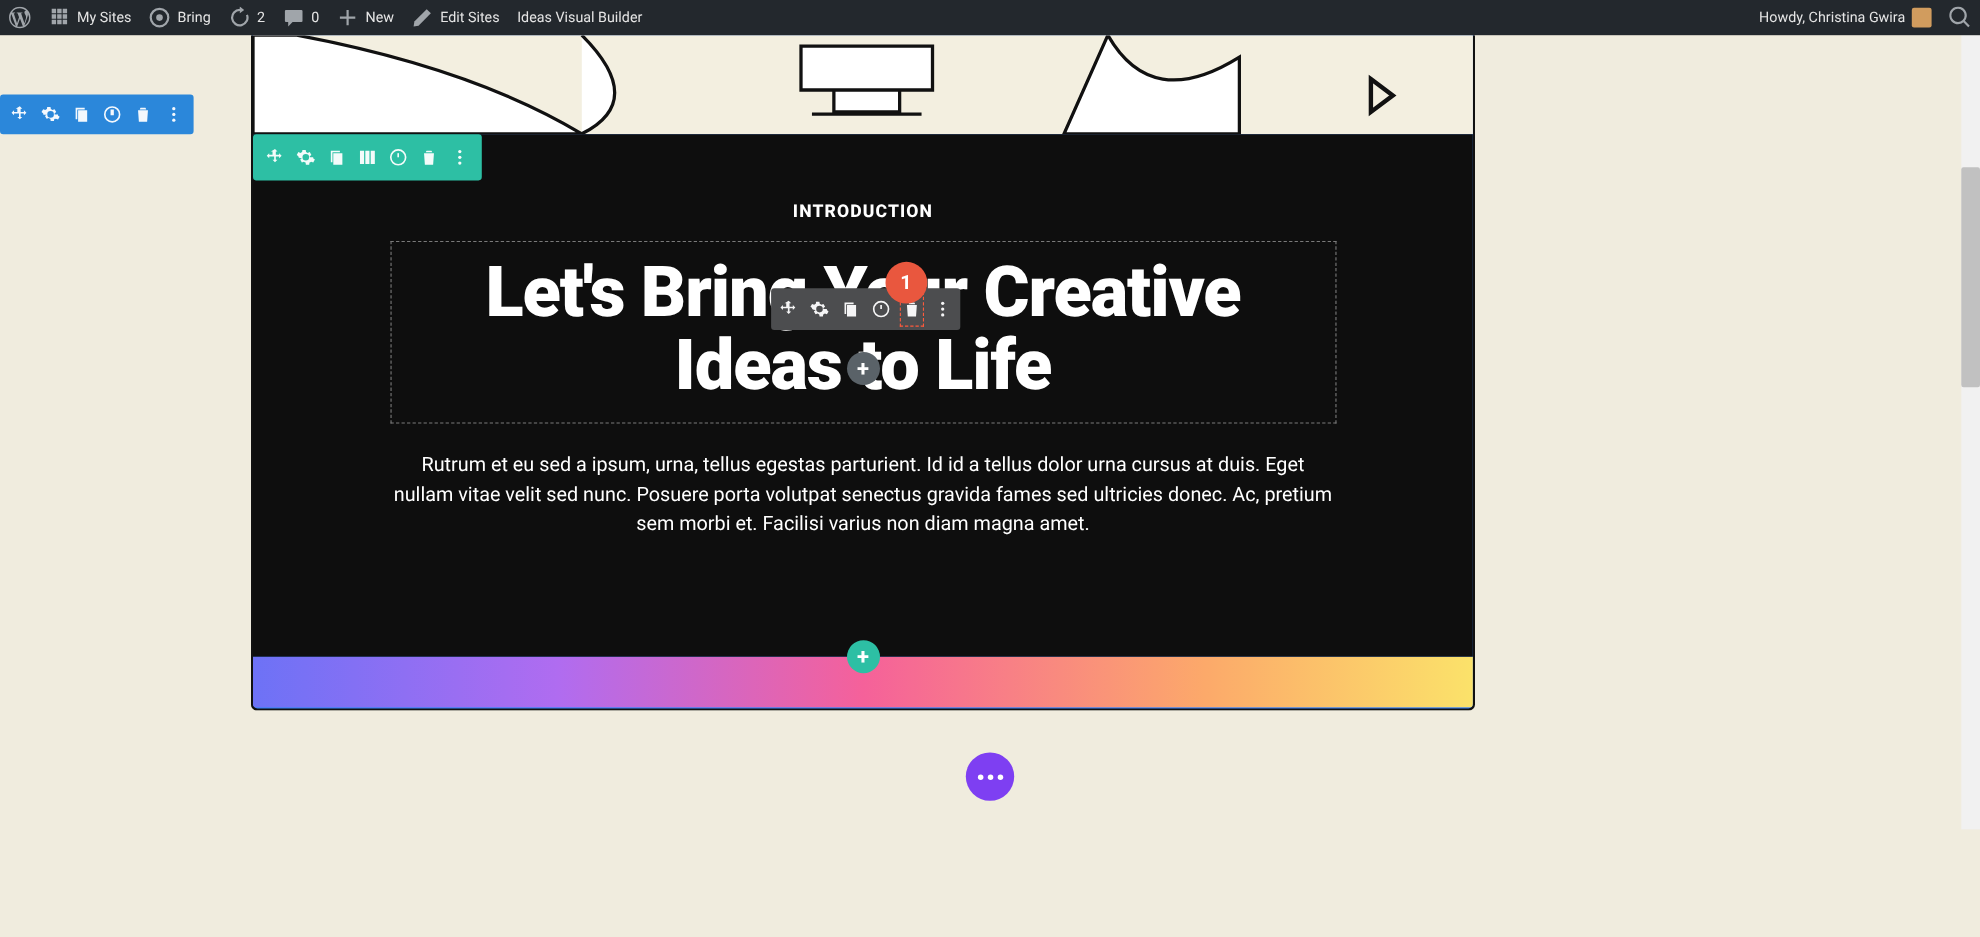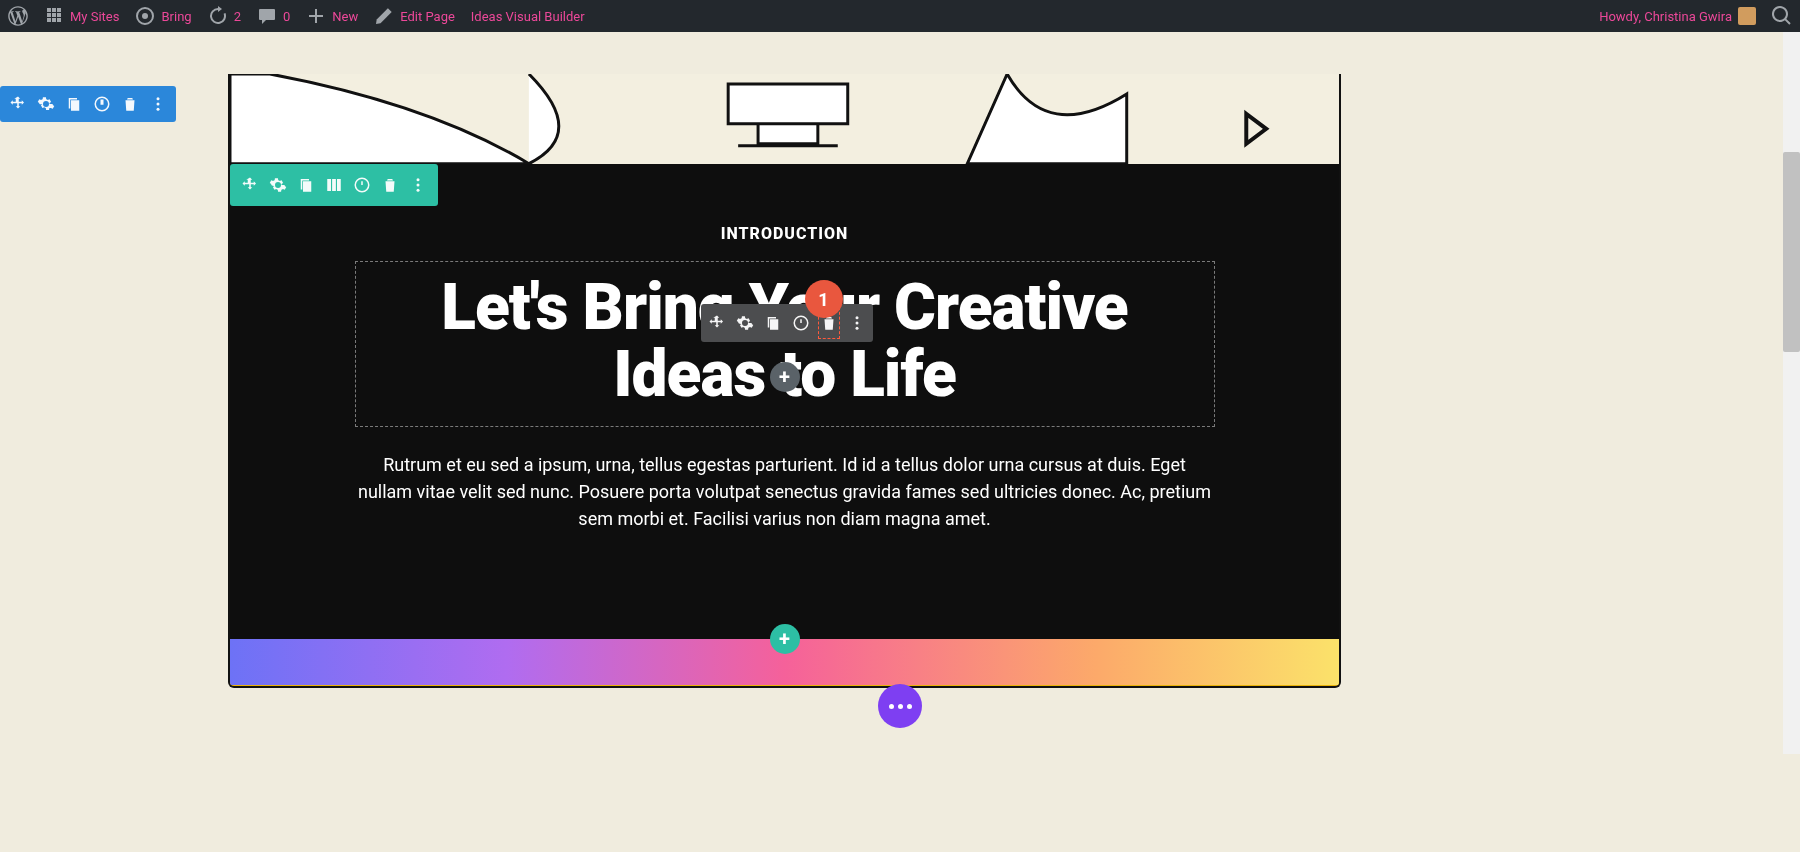--- a/index.html
+++ b/index.html
@@ -4,31 +4,31 @@
 <style>
 *{margin:0;padding:0;box-sizing:border-box;}
 html,body{width:1800px;height:852px;background:#f0ecde;font-family:-apple-system,BlinkMacSystemFont,"Segoe UI",Roboto,Arial,sans-serif;overflow:hidden;position:relative;}
 
 
 #adminbar{position:absolute;top:0;left:0;right:0;height:32px;background:#23282d;color:#eee;display:flex;align-items:center;font-size:13px;z-index:1000;}
 #adminbar .ab-left{display:flex;align-items:center;height:32px;}
 #adminbar .ab-right{margin-left:auto;display:flex;align-items:flex-start;height:32px;}
 .ab-item{display:flex;align-items:center;height:32px;padding:0 8px;color:#eee;cursor:pointer;gap:6px;}
 .ab-icon{width:20px;height:20px;display:flex;align-items:center;justify-content:center;}
-.ab-label{color:#ec4899;}
+.ab-label{color:#e5e5e5;}
 .avatar{width:18px;height:18px;background:#d19c5e;border-radius:2px;}
 .search-ic svg{width:18px;height:18px;fill:#a0a5aa;}
 
 
 #section-toolbar{position:absolute;top:86px;left:0;background:#2b87da;display:flex;align-items:center;padding:0 4px;height:36px;border-radius:3px;z-index:500;}
 .tb-btn{width:28px;height:36px;display:flex;align-items:center;justify-content:center;cursor:pointer;}
 .tb-btn svg{width:18px;height:18px;fill:#fff;opacity:.95;}
 
 
-#page{position:absolute;top:32px;left:228px;width:1113px;height:614px;border:2px solid #111;border-top:none;border-radius:0 0 6px 6px;background:#eab308;overflow:hidden;margin-top:42px;}
+#page{position:absolute;top:32px;left:228px;width:1113px;height:614px;border:2px solid #111;border-top:none;border-radius:0 0 6px 6px;background:#3b82f6;overflow:hidden;}
 #hero-art{height:90px;background:#f3efe0;position:relative;}
 #hero-art svg{position:absolute;inset:0;}
 
 #intro-section{background:#0e0e0e;color:#fff;position:relative;height:475px;}
 
 #row-toolbar{position:absolute;top:0;left:0;background:#2dbfa4;display:flex;align-items:center;height:42px;padding:0 6px;border-radius:3px;z-index:30;}
 #row-toolbar .tb-btn{width:28px;height:42px;}
 
 #intro-inner{position:absolute;left:50%;transform:translateX(-50%);top:60px;width:860px;text-align:center;}
 #intro-sub{font-size:16px;font-weight:800;letter-spacing:1px;color:#fff;}
@@ -115,21 +115,21 @@
           </svg>
       </span>
       <span class="ab-label">New</span>
     </div>
     <div class="ab-item">
       <span class="ab-icon">
         <svg viewBox="0 0 20 20">
             <path d="M13.9 2.3l3.8 3.8L6.5 17.3 2 18l.7-4.5L13.9 2.3z"></path>
           </svg>
       </span>
-      <span class="ab-label">Edit Page</span>
+      <span class="ab-label">Edit Sites</span>
     </div>
     <div class="ab-item">
       <span class="ab-label">Ideas Visual Builder</span>
     </div>
   </div>
   <div class="ab-right">
     <div class="ab-item">
       <span class="ab-label">Howdy, Christina Gwira</span>
       <span class="avatar"></span>
     </div>

